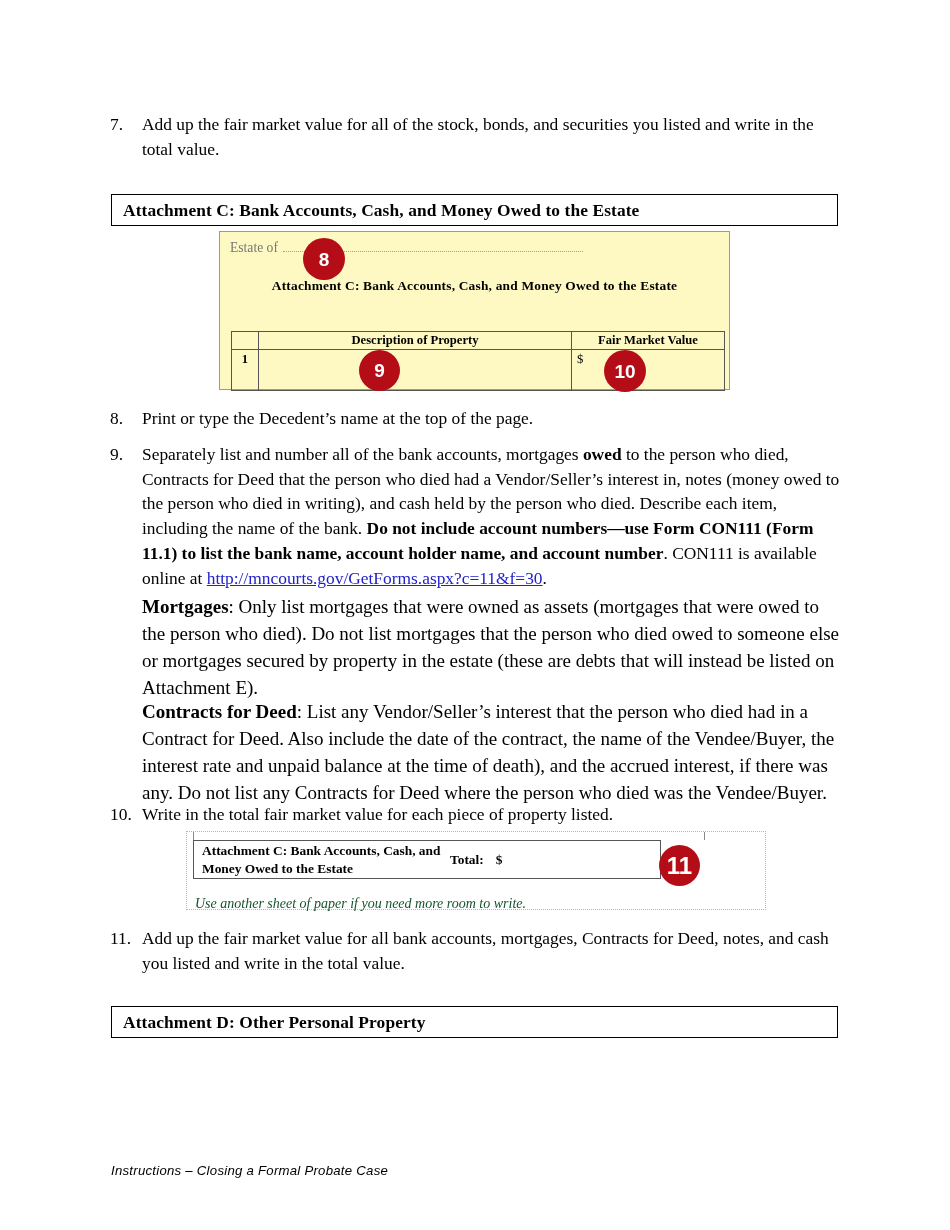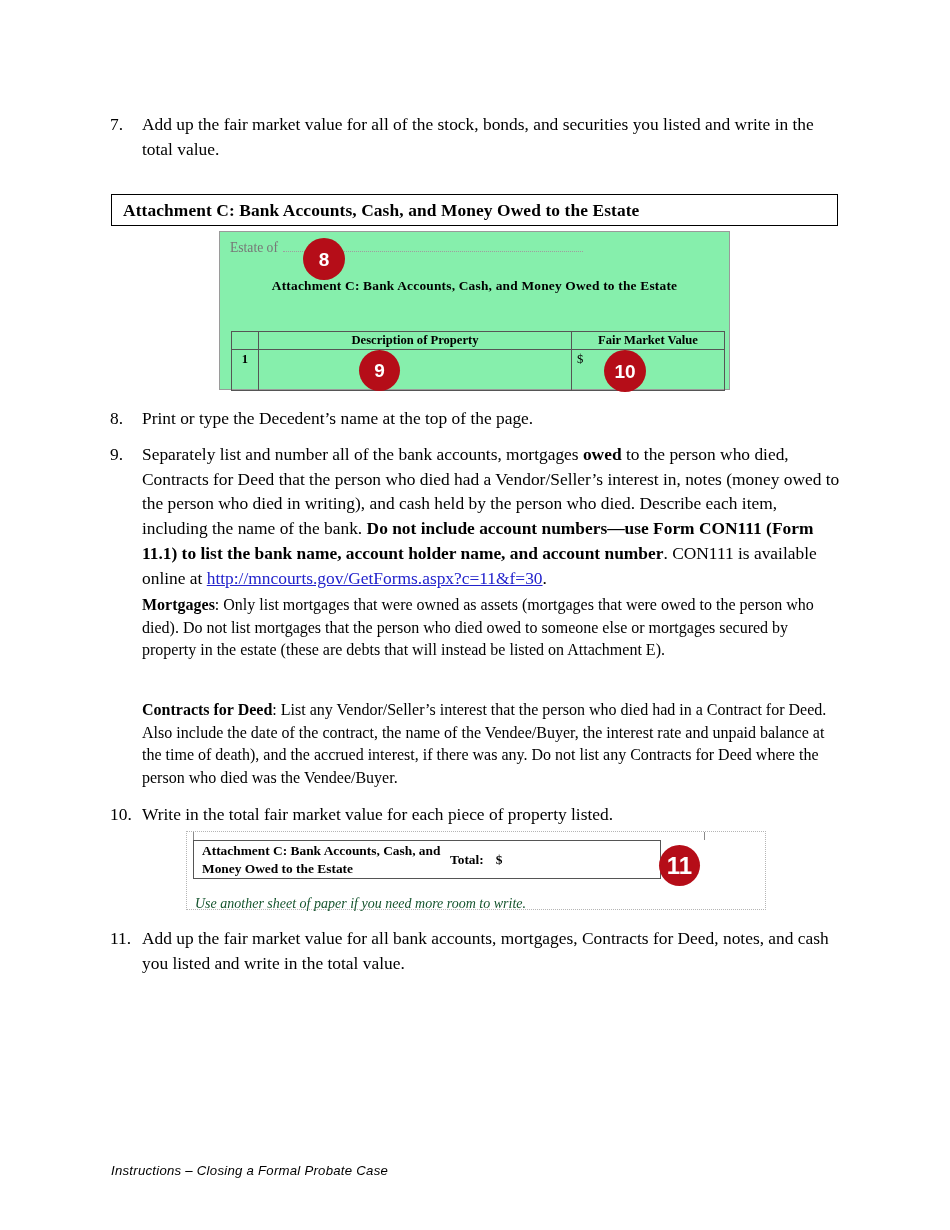--- a/index.html
+++ b/index.html
@@ -45,21 +45,21 @@
   .item-7  { left: 110px; top: 112px;  width: 730px; }
   .item-8  { left: 110px; top: 406px;  width: 730px; }
   .item-9  { left: 110px; top: 442px;  width: 732px; }
   .item-10 { left: 110px; top: 802px;  width: 730px; }
   .item-11 { left: 110px; top: 926px;  width: 730px; }
 
   .sub-para {
     position: absolute;
     left: 142px;
     width: 700px;
-    font-size: 16px;
+    font-size: 19px;
     line-height: 1.42;
     text-align: left;
   }
   .sub-mortgages { top: 594px; }
   .sub-contracts { top: 699px; }
 
   b, .b { font-weight: bold; }
 
   a.doclink {
     color: #2222cc;
@@ -89,21 +89,21 @@
 
   
   .preview1 {
     position: absolute;
     left: 219px;
     top: 231px;
     width: 511px;
     height: 159px;
     border: 1px solid #9a9a9a;
     box-sizing: border-box;
-    background: #86efac;
+    background: #fef9c3;
   }
   .pv-estate {
     position: absolute;
     left: 10px;
     top: 8px;
     right: 8px;
     font-size: 13.6px;
     color: #777777;
     display: flex;
     align-items: baseline;
@@ -341,18 +341,21 @@
     <div class="pv2-note">Use another sheet of paper if you need more room to write.</div>
   </div>
 
   <div class="badge badge-11">11</div>
 
   <div class="item item-11">
     <div class="num">11.</div>
     <div class="body">Add up the fair market value for all bank accounts, mortgages, Contracts for Deed, notes, and cash you listed and write in the total value.</div>
   </div>
 
+  <div class="attach-bar attach-d">
+    <span>Attachment D: Other Personal Property</span>
+  </div>
 
   <div class="footer">
     <div class="line1">Instructions – Closing  a Formal Probate  Case</div>
   </div>
 
 </div>
 
 </body></html>

